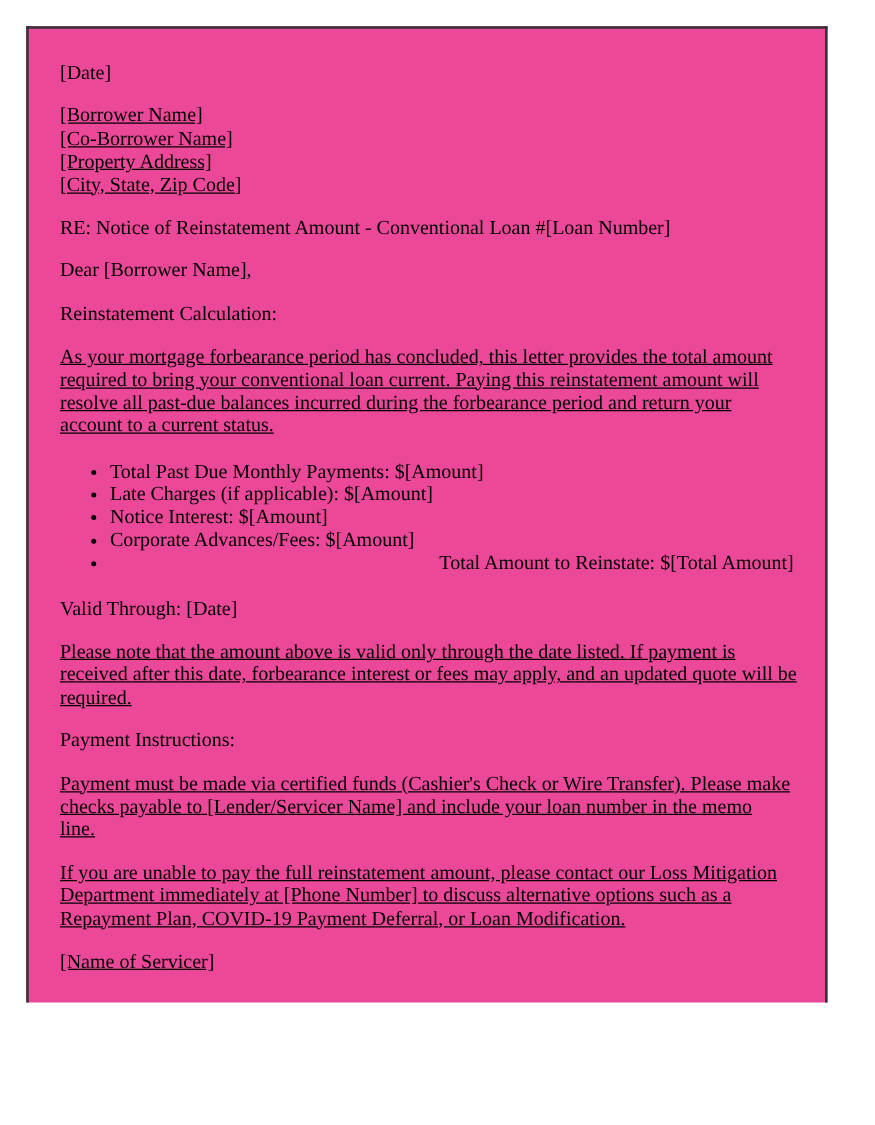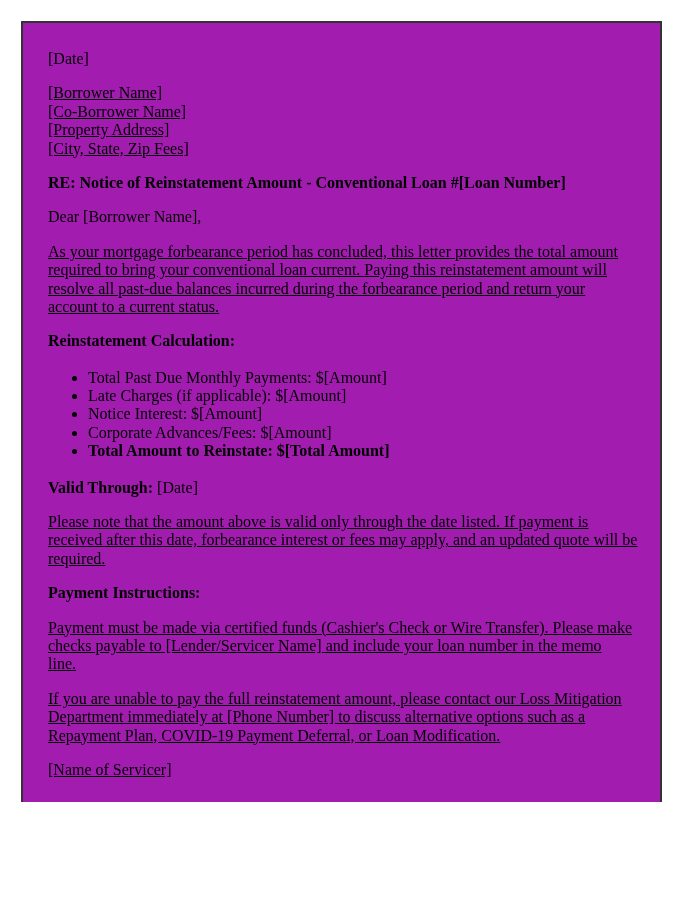--- a/index.html
+++ b/index.html
@@ -18,38 +18,39 @@
   .letter {
     position: absolute;
     left: 21px;
     top: 21px;
     width: 641px;
     height: 781px;            
     box-sizing: border-box;
     border: 2px solid #333333;
     border-bottom: 0;
     overflow: hidden;
-    background: #a21caf;
+    background: #ec4899;
     padding: 27px 25px 0 25px;
     font-size: 16px;
     line-height: 1.15;
   }
   .letter p {
     margin: 16px 0;
   }
   .letter p:first-child {
     margin-top: 0;
   }
   .line {
     display: block;
     white-space: nowrap;
     text-decoration: underline;
   }
   .bold, strong {
-    font-weight: bold;
+    font-weight: normal;
+    text-align: right;
   }
   ul.calc-list {
     margin: 18px 0;
     padding-left: 40px;
     list-style-type: disc;
   }
   ul.calc-list li {
     margin: 0;
     white-space: nowrap;
   }
@@ -58,39 +59,39 @@
 <body style="background: rgb(255, 255, 255);">
 
 <div class="letter" style="border-color: rgb(51, 51, 51); color: rgb(0, 0, 0);">
 
   <p>[Date]</p>
 
   <p>
       <span class="line">[Borrower Name]</span>
       <span class="line">[Co-Borrower Name]</span>
       <span class="line">[Property Address]</span>
-      <span class="line">[City, State, Zip Fees]</span>
+      <span class="line">[City, State, Zip Code]</span>
     </p>
 
   <p>
     <strong>RE: Notice of Reinstatement Amount - Conventional Loan #[Loan Number]</strong>
   </p>
 
   <p>Dear [Borrower Name],</p>
 
   <p>
+    <strong>Reinstatement Calculation:</strong>
+  </p>
+
+  <p>
       <span class="line">As your mortgage forbearance period has concluded, this letter provides the total amount</span>
       <span class="line">required to bring your conventional loan current. Paying this reinstatement amount will</span>
       <span class="line">resolve all past-due balances incurred during the forbearance period and return your</span>
       <span class="line">account to a current status.</span>
     </p>
-
-  <p>
-    <strong>Reinstatement Calculation:</strong>
-  </p>
 
   <ul class="calc-list">
       <li>Total Past Due Monthly Payments: $[Amount]</li>
       <li>Late Charges (if applicable): $[Amount]</li>
       <li>Notice Interest: $[Amount]</li>
       <li>Corporate Advances/Fees: $[Amount]</li>
       <li class="bold">Total Amount to Reinstate: $[Total Amount]</li>
     </ul>
 
   <p>

